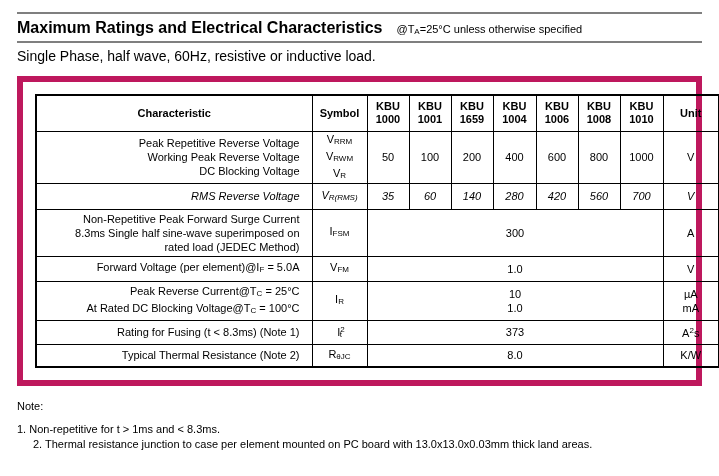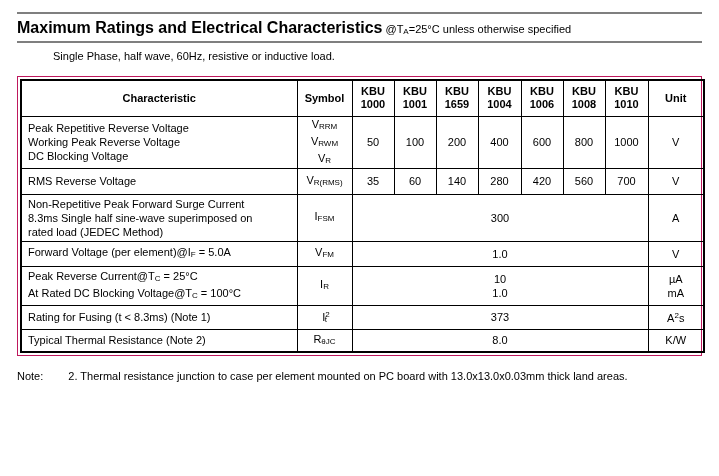--- a/index.html
+++ b/index.html
@@ -6,38 +6,38 @@
     margin: 0; padding: 0;
     width: 719px; height: 476px;
     background: #ffffff;
     color: #000;
     font-family: "Liberation Sans", sans-serif;
     overflow: hidden;
   }
   .page { padding: 0 17px; }
   .rule { height: 2px; background: #7f7f7f; }
   .top-rule { margin-top: 12px; }
-  .title-line { display: flex; align-items: baseline; gap: 3px; margin: 5px 0 4px 0; }
+  .title-line { display: flex; align-items: baseline; gap: 14px; margin: 5px 0 4px 0; }
   .doc-title { font-size: 16px; font-weight: bold; margin: 0; white-space: nowrap; }
   .title-cond { font-size: 11px; white-space: nowrap; }
-  .subtitles { margin-top: 6px; font-size: 11px; line-height: 15px; margin-left: 36px; }
-  .tbl-outer { margin-top: 12px; border: 1px solid #be185d; padding: 2px; }
+  .subtitles { margin-top: 6px; font-size: 14px; line-height: 15px; }
+  .tbl-outer { margin-top: 12px; border: 6px solid #be185d; padding: 12px; }
   table {
     border-collapse: collapse; table-layout: fixed;
     width: 100%; font-size: 11px; color: #000;
   }
   th, td { border: 1px solid #000; padding: 0; vertical-align: middle; overflow: hidden; }
   thead th { font-weight: bold; text-align: center; line-height: 13px; }
   td.char { text-align: left; padding: 2px 12px 2px 6px; line-height: 14px; }
-  td.char .line { display: flex; justify-content: flex-start; }
+  td.char .line { display: flex; justify-content: flex-end; }
   td.sym, td.val, td.unit { text-align: center; line-height: 14px; }
   .sub { font-size: 8px; vertical-align: -1px; letter-spacing: 0; }
   .sup { font-size: 8px; vertical-align: 4px; }
   .sup + .sub { margin-left: -5px; }
-  .notes { margin-top: 13px; font-size: 11px; line-height: 15px; display: flex; gap: 25px; }
+  .notes { margin-top: 13px; font-size: 11px; line-height: 15px; display: flex; gap: 8px; flex-direction: column; }
   .notes .note-items > div:nth-child(2) { margin-left: 16px; }
 </style>
 </head>
 <body>
 
 <div class="page">
   <div class="rule top-rule"></div>
 
   <div class="title-line">
     <h1 class="doc-title">Maximum Ratings and Electrical Characteristics</h1>
@@ -121,21 +121,21 @@
             <td class="val">100</td>
             <td class="val">200</td>
             <td class="val">400</td>
             <td class="val">600</td>
             <td class="val">800</td>
             <td class="val">1000</td>
             <td class="unit">
               <div><span>V</span></div>
             </td>
           </tr>
-          <tr style="height: 26px;">
+          <tr style="height: 26px; font-style: italic;">
             <td class="char">
               <div class="line">
                 <span>RMS Reverse Voltage</span>
               </div>
             </td>
             <td class="sym">
               <div><span>V</span><span class="sub">R(RMS)</span></div>
             </td>
             <td class="val">35</td>
             <td class="val">60</td>
@@ -242,16 +242,17 @@
               <div><span>K/W</span></div>
             </td>
           </tr>
         </tbody>
       </table>
   </div>
 
   <div class="notes">
     <div>Note:</div>
     <div class="note-items">
+      <div>1. Non-repetitive for t &gt; 1ms and &lt; 8.3ms.</div>
       <div>2. Thermal resistance junction to case per element mounted on PC board with 13.0x13.0x0.03mm thick land areas.</div>
     </div>
   </div>
 </div>
 
 </body></html>

